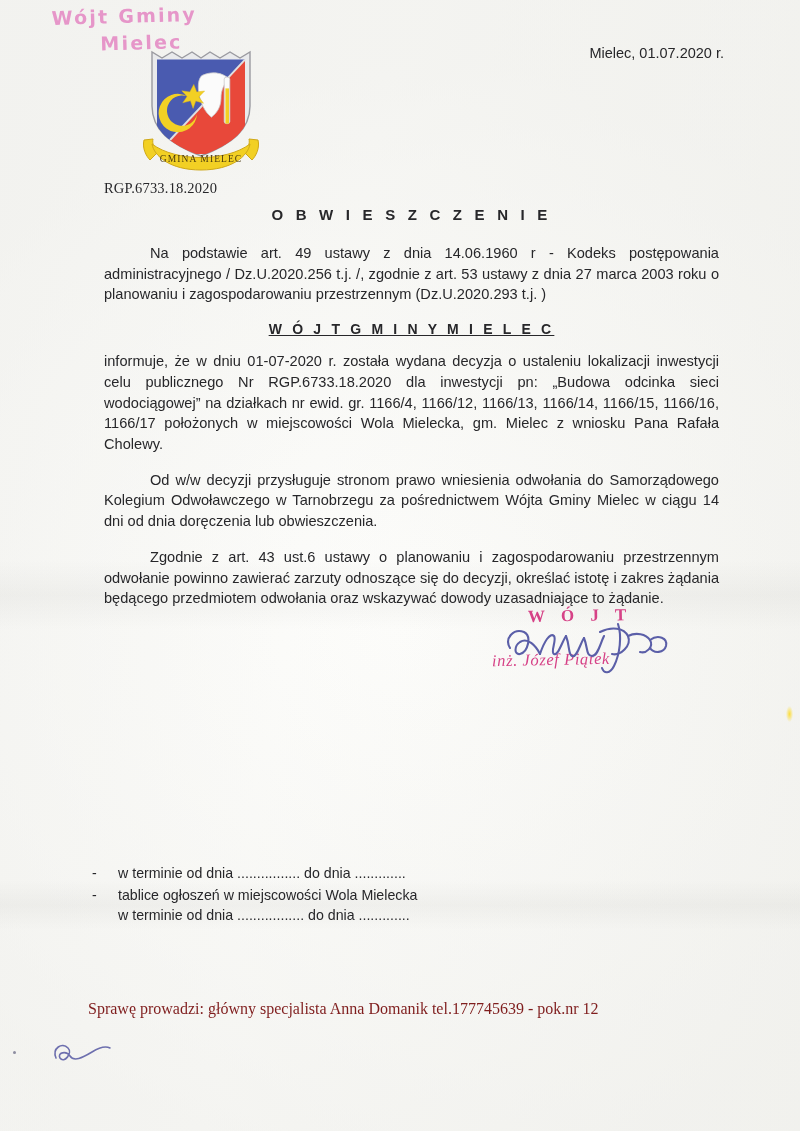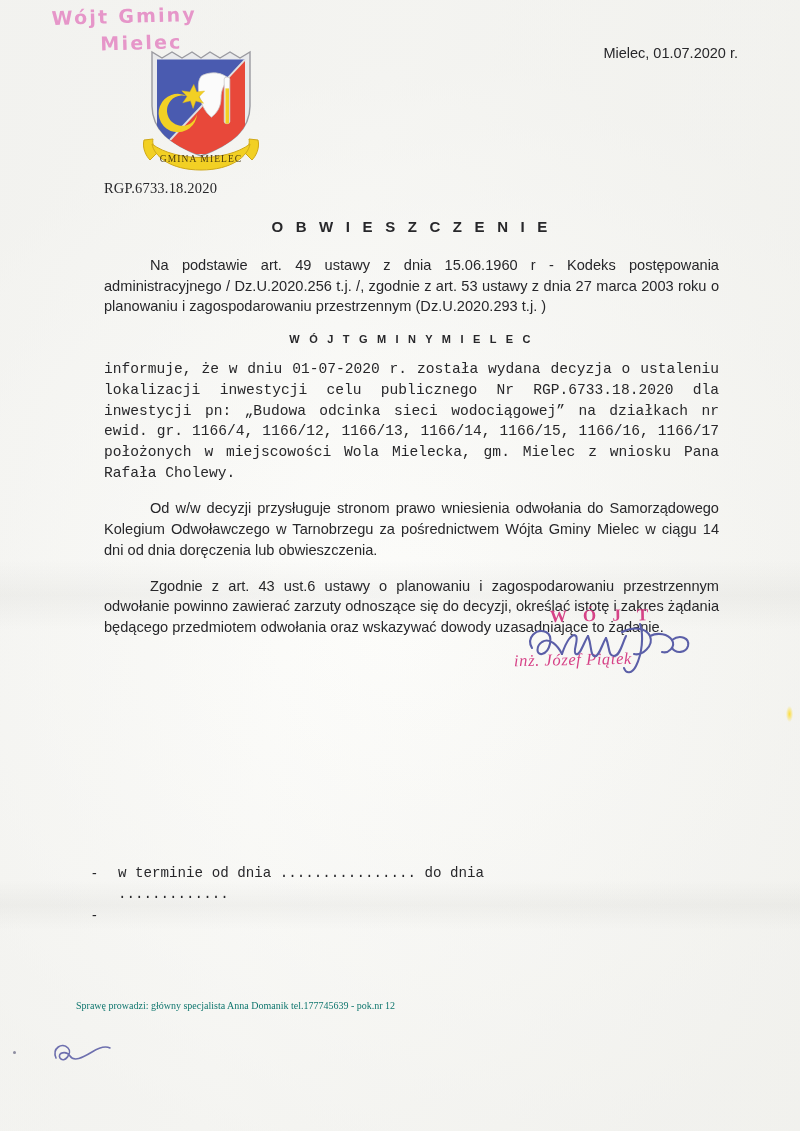--- a/index.html
+++ b/index.html
@@ -65,61 +65,62 @@
     left: 104px;
     top: 180px;
     font-size: 14.5px;
     letter-spacing: .2px;
     font-family: Liberation Serif, serif;
   }
 
   
   .doc-date {
     position: absolute;
-    right: 62px;
+    right: 76px;
     top: 45px;
     font-size: 14.5px;
   }
 
   
   .body-col {
     position: absolute;
     left: 104px;
-    top: 210px;
+    top: 198px;
     width: 615px;
   }
   .title-announce {
     text-align: center;
     font-size: 15px;
     font-weight: bold;
     letter-spacing: 4.2px;
     margin: 8px 0 20px 0;
   }
   .title-mayor {
     text-align: center;
-    font-size: 11px;
+    font-size: 14px;
     font-weight: bold;
     letter-spacing: 3.2px;
     margin: 16px 0 14px 0;
+    text-decoration: underline;
   }
   p.para {
     margin: 0 0 0 0;
     font-size: 14.6px;
     line-height: 1.42;
     text-align: justify;
     text-indent: 46px;
     hyphens: none;
   }
-  p.para.noindent { text-indent: 0; font-family: Liberation Mono, monospace; }
+  p.para.noindent { text-indent: 0; }
   p.para + p.para { margin-top: 15px; }
 
   
   .sig-block {
     position: absolute;
-    left: 514px;
+    left: 492px;
     top: 606px;
     width: 190px;
     height: 80px;
   }
   .sig-wojt {
     position: absolute;
     left: 36px;
     top: 0px;
     font-family: "Liberation Serif", serif;
     font-weight: bold;
@@ -155,30 +156,30 @@
   .dist-list {
     position: absolute;
     left: 92px;
     top: 863px;
     width: 480px;
     font-size: 14.2px;
     line-height: 1.45;
   }
   .dist-item { display: flex; margin-bottom: 1px; }
   .dist-dash { width: 26px; flex: 0 0 26px; }
-  .dist-lines .l2 { display: block; font-family: Liberation Mono, monospace; }
+  .dist-lines .l2 { display: block; }
 
   
   .footer-contact {
     position: absolute;
-    left: 76px;
+    left: 88px;
     top: 1000px;
     font-family: "Liberation Serif", serif;
-    font-size: 10px;
-    color: #0f766e;
+    font-size: 16px;
+    color: #7f1d1d;
   }
 
   
   .bottom-initials {
     position: absolute;
     left: 36px;
     top: 1036px;
     width: 100px;
     height: 40px;
   }
@@ -258,21 +259,21 @@
       <text x="61" y="118" text-anchor="middle" font-family="Liberation Serif, serif" font-size="9.5" letter-spacing="1.1" fill="#4a3a10">GMINA MIELEC</text>
     </svg>
   </div>
 
   <div class="ref-no">RGP.6733.18.2020</div>
 
   <div class="doc-date">Mielec, 01.07.2020 r.</div>
 
   <div class="body-col">
     <div class="title-announce">O B W I E S Z C Z E N I E</div>
-    <p class="para">Na podstawie art. 49 ustawy z dnia 15.06.1960 r - Kodeks postępowania administracyjnego / Dz.U.2020.256 t.j. /, zgodnie z art. 53   ustawy z dnia 27 marca 2003 roku o planowaniu i zagospodarowaniu przestrzennym (Dz.U.2020.293 t.j. )</p>
+    <p class="para">Na podstawie art. 49 ustawy z dnia 14.06.1960 r - Kodeks postępowania administracyjnego / Dz.U.2020.256 t.j. /, zgodnie z art. 53   ustawy z dnia 27 marca 2003 roku o planowaniu i zagospodarowaniu przestrzennym (Dz.U.2020.293 t.j. )</p>
     <div class="title-mayor">W Ó J T  G M I N Y  M I E L E C</div>
     <p class="para noindent">informuje, że w dniu 01-07-2020 r. została wydana decyzja o ustaleniu lokalizacji inwestycji celu publicznego Nr RGP.6733.18.2020 dla inwestycji pn: „Budowa odcinka sieci wodociągowej” na działkach nr ewid. gr. 1166/4, 1166/12, 1166/13, 1166/14, 1166/15, 1166/16, 1166/17 położonych w miejscowości Wola Mielecka, gm. Mielec  z wniosku Pana Rafała Cholewy.</p>
     <p class="para">Od w/w decyzji przysługuje stronom prawo wniesienia odwołania do Samorządowego Kolegium Odwoławczego w Tarnobrzegu za pośrednictwem Wójta Gminy Mielec w ciągu 14 dni od dnia doręczenia lub obwieszczenia.</p>
     <p class="para">Zgodnie z art. 43 ust.6 ustawy o planowaniu i zagospodarowaniu przestrzennym odwołanie powinno zawierać zarzuty odnoszące się do decyzji, określać istotę i zakres żądania będącego przedmiotem odwołania oraz wskazywać dowody uzasadniające to żądanie.</p>
   </div>
 
   <div class="sig-block">
     <div class="sig-wojt">W Ó J T</div>
     <div class="sig-name">inż. Józef Piątek</div>
     <div class="sig-ink">
@@ -293,20 +294,24 @@
 
   <div class="dist-list">
     <div class="dist-item">
       <span class="dist-dash">-</span>
       <span class="dist-lines">
         <span class="l2">w terminie od dnia ................ do dnia .............</span>
       </span>
     </div>
     <div class="dist-item">
       <span class="dist-dash">-</span>
+      <span class="dist-lines">
+        <span>tablice ogłoszeń w miejscowości Wola Mielecka</span>
+        <span class="l2">w terminie od dnia ................. do dnia .............</span>
+      </span>
     </div>
   </div>
 
   <div class="footer-contact">Sprawę prowadzi: główny specjalista Anna Domanik tel.177745639 - pok.nr 12</div>
 
   <div class="bottom-dot"></div>
   <div class="bottom-initials">
     <svg viewBox="0 0 100 40" xmlns="http://www.w3.org/2000/svg">
       <g fill="none" stroke="#6d6fae" stroke-width="1.6" stroke-linecap="round">
         <path d="M20,22 C16,12 26,6 32,12 C37,17 28,28 24,22 C21,17 30,14 34,20 C38,26 46,22 56,16 C64,11 70,10 74,12"></path>

